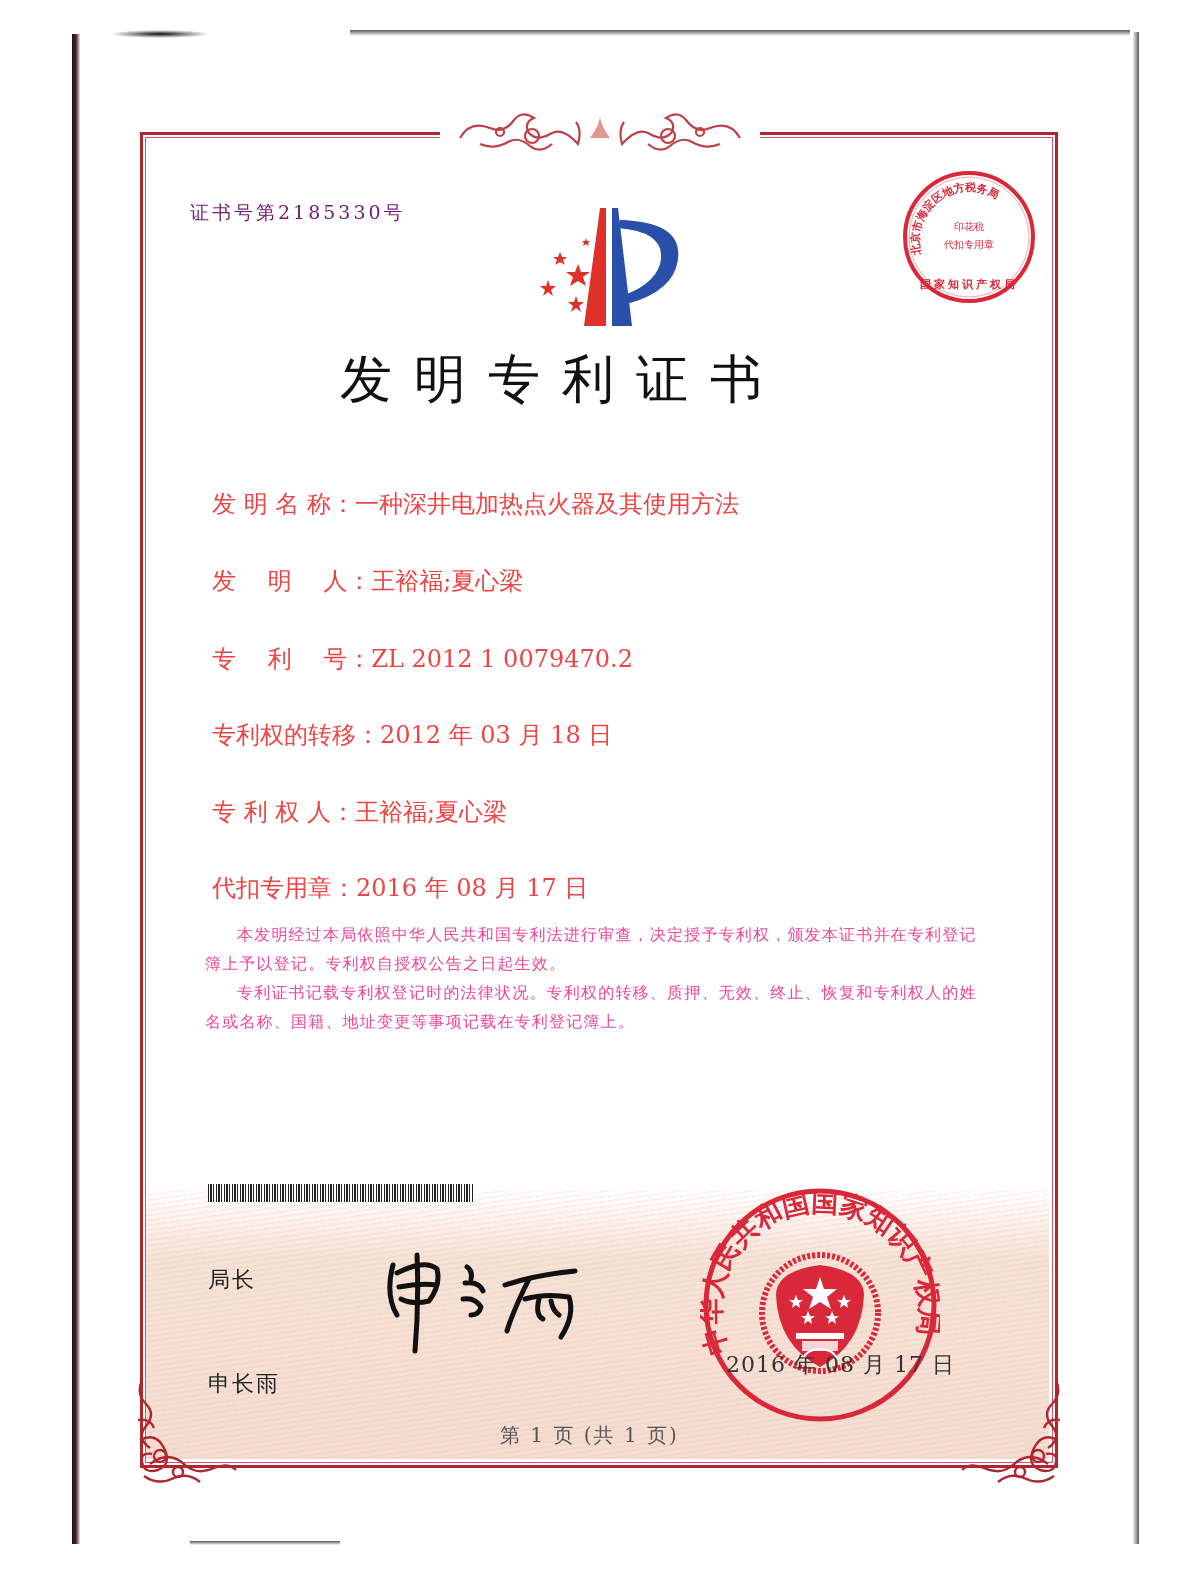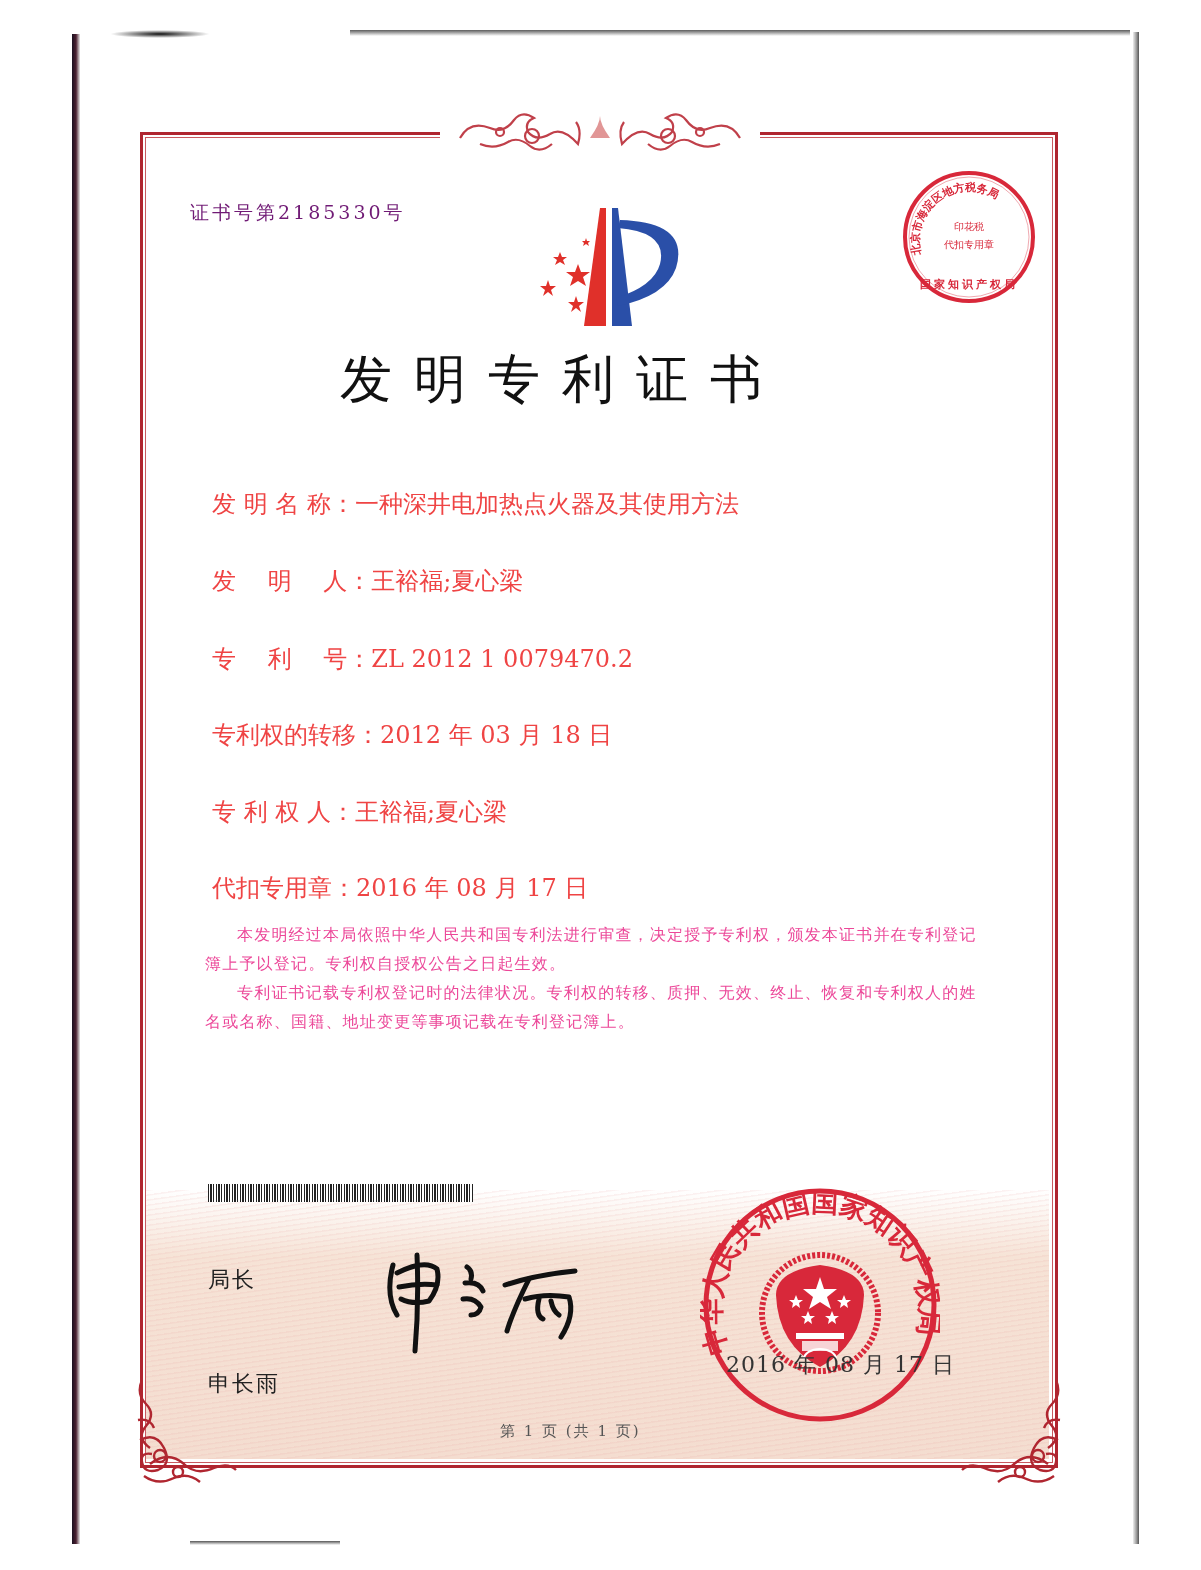--- a/index.html
+++ b/index.html
@@ -86,21 +86,21 @@
   }
   .director-title { top: 1265px; }
   .director-name { top: 1369px; }
   .signature { position: absolute; left: 375px; top: 1245px; width: 230px; height: 110px; }
 
   .office-seal { position: absolute; left: 700px; top: 1185px; width: 240px; height: 240px; }
   .seal-date {
     position: absolute; left: 726px; top: 1350px; font-size: 22px; color: #333; letter-spacing: 1px;
   }
   .page-no {
-    position: absolute; left: 500px; top: 1422px; font-size: 15px; color: #555; letter-spacing: 2px;
+    position: absolute; left: 500px; top: 1422px; font-size: 20px; color: #555; letter-spacing: 2px;
   }
 </style>
 </head>
 <body>
 
 <div class="scan-left"></div>
 <div class="scan-top-a"></div>
 <div class="scan-top-b"></div>
 <div class="scan-right"></div>
 <div class="scan-bottom"></div>

